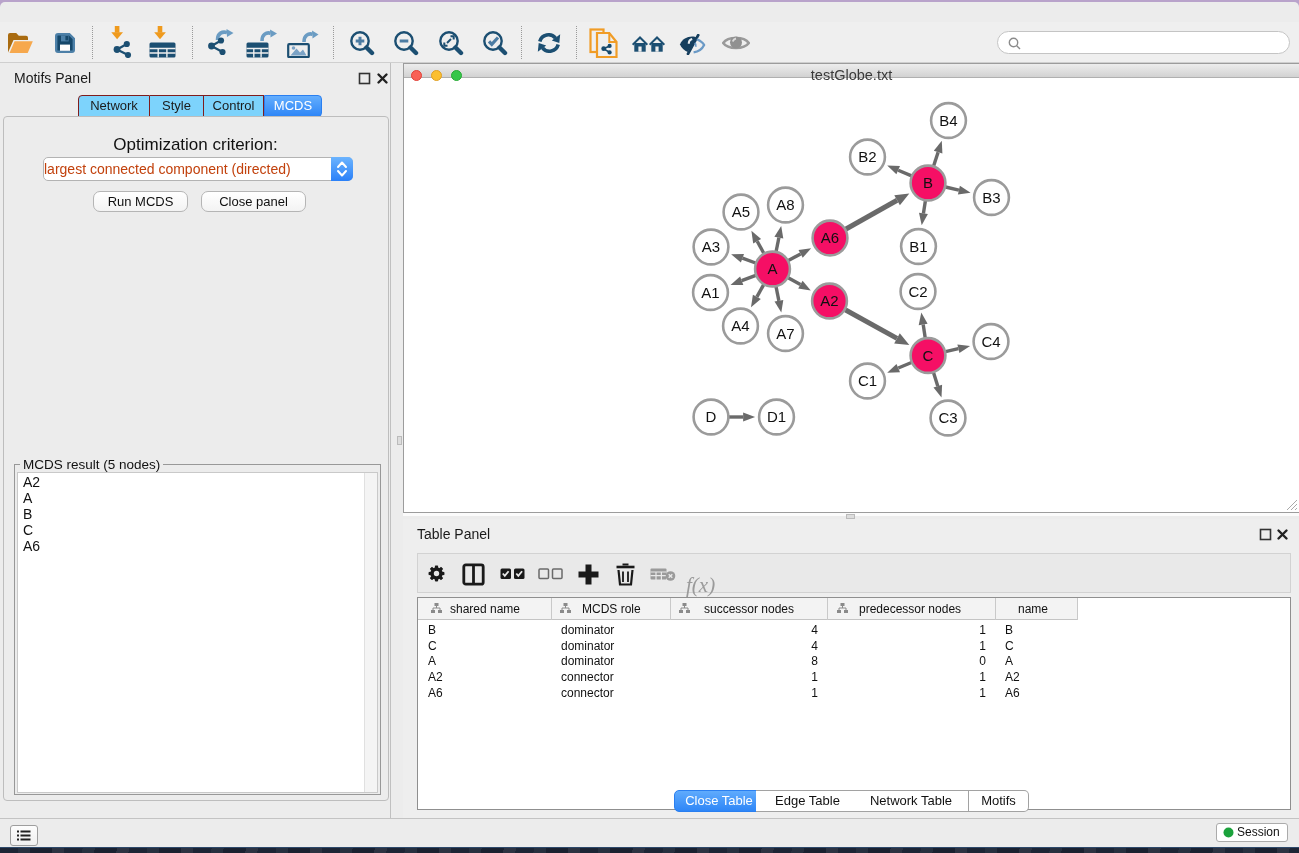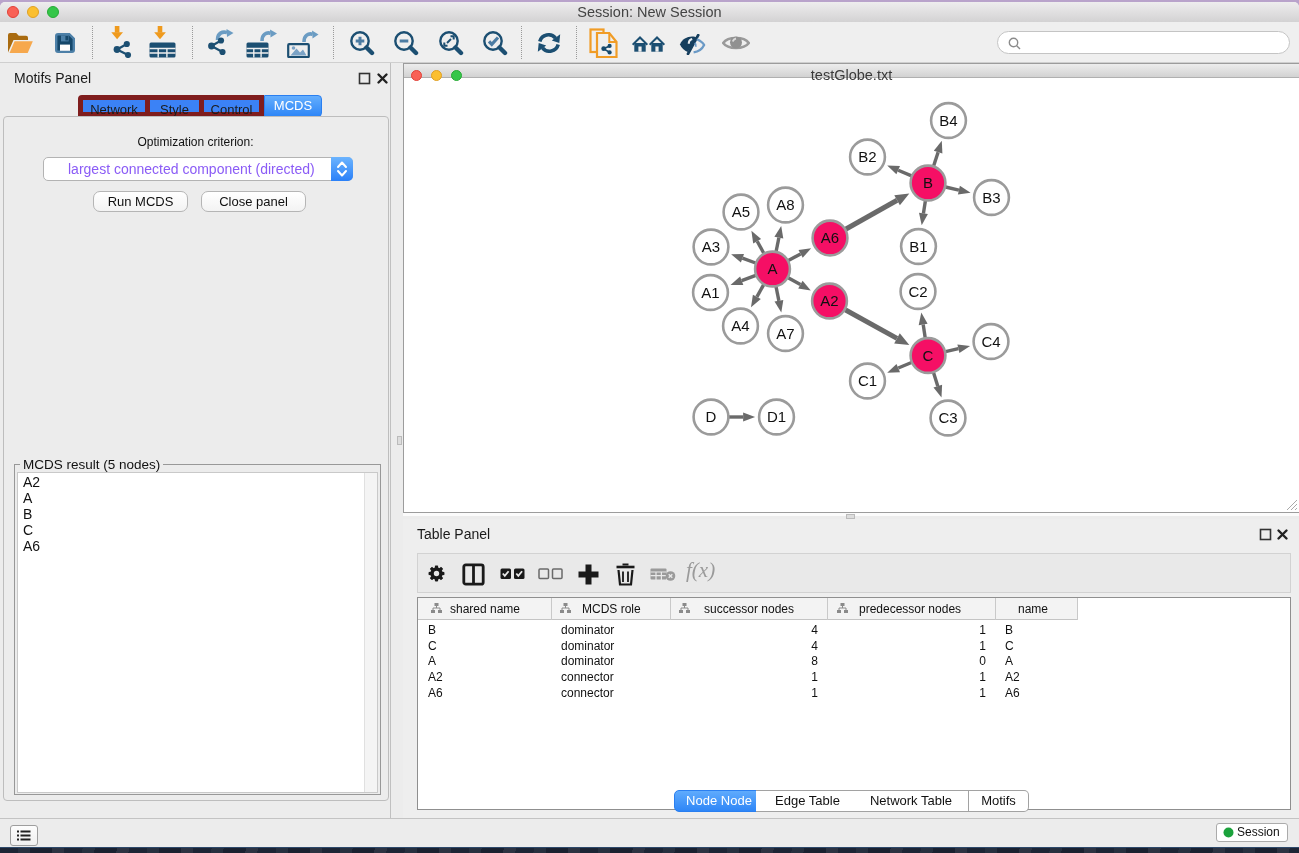--- a/index.html
+++ b/index.html
@@ -7,24 +7,24 @@
 #app{left:0;top:2px;width:1299px;height:845px;background:#ececec;border-radius:5px 5px 0 0;overflow:hidden}
 #titlebar{left:0;top:0;width:1299px;height:21px;background:linear-gradient(#eeedee,#d3d2d3);border-bottom:1px solid #b4b4b4;border-radius:5px 5px 0 0}
 .tl{width:12px;height:12px;border-radius:50%;top:4px}
 #title{width:100%;text-align:center;top:2px;font-size:14.5px;color:#434343}
 #toolbar{left:0;top:20px;width:1299px;height:41px;background:#efefef;border-bottom:1px solid #cfcfcf}
 .sep{top:4px;height:33px;width:1px;border-left:1px dotted #9a9a9a}
 #searchbox{left:997px;top:9px;width:293px;height:23px;background:#fff;border:1px solid #c4c4c4;border-radius:12px}
 
 #cpanel{left:0;top:61px;width:391px;height:755px;background:#ececec;border-right:1px solid #c0c0c0}
 #cpanel .ptitle{left:14px;top:7px;font-size:14px;color:#1a1a1a}
-.tab{top:32px;height:22px;border:5px solid #7f1d1d;background:#3b82f6;font-size:13px;color:#1b1b1b;text-align:center;line-height:20px}
+.tab{top:32px;height:22px;border:1px solid #7f1d1d;background:#7dd3fc;font-size:13px;color:#1b1b1b;text-align:center;line-height:20px}
 #tabpane{left:3px;top:53px;width:386px;height:685px;border:1px solid #bdbdbd;border-radius:4px;background:#ececec}
-#optlabel{left:0;top:72px;width:391px;text-align:center;font-size:12px;color:#111}
-#dropdown{left:43px;top:94px;width:310px;height:24px;background:#fff;border:1px solid #b3b3b3;border-radius:5px;font-size:14px;line-height:22px;padding-left:24px;color:#8b5cf6}
+#optlabel{left:0;top:72px;width:391px;text-align:center;font-size:17px;color:#111}
+#dropdown{left:43px;top:94px;width:310px;height:24px;background:#fff;border:1px solid #b3b3b3;border-radius:5px;font-size:14px;line-height:22px;padding-left:0;color:#c2410c}
 #ddbtn{left:331px;top:94px;width:22px;height:24px;border-radius:0 5px 5px 0;background:linear-gradient(#6cb4fe,#2a80f8)}
 .btn{top:128px;height:21px;background:linear-gradient(#ffffff,#f3f3f3);border:1px solid #b5b5b5;border-radius:7px;font-size:13px;color:#111;text-align:center;line-height:19px}
 #mcdsbox{left:14px;top:401px;width:367px;height:331px;border:1px solid #989898}
 #mcdslegend{left:20px;top:394px;font-size:13.5px;background:#ececec;padding:0 3px;color:#111}
 #mcdslist{left:17px;top:409px;width:361px;height:321px;background:#fff;border:1px solid #c9c9c9;font-size:14px;line-height:16px;padding:1px 0 0 5px;color:#111}
 #mcdsscroll{left:364px;top:410px;width:13px;height:319px;background:#f4f4f4;border-left:1px solid #e0e0e0}
 
 #netwin{left:403px;top:61px;width:896px;height:450px;background:#fff;border:1px solid #9c9c9c;border-right:none}
 #nettitle{left:0;top:0;width:100%;height:14px;background:linear-gradient(#ededed,#d2d2d2);border-bottom:1px solid #b0b0b0}
 #netname{width:100%;text-align:center;top:3px;font-size:14.5px;color:#3a3a3a}
@@ -39,26 +39,20 @@
 .btab{top:271px;height:22px;background:#fff;border:1px solid #a2a2a2;font-size:13px;color:#111;text-align:center;line-height:20px}
 
 #statusbar{left:0;top:816px;width:1299px;height:29px;background:#ececec;border-top:1px solid #c3c3c3}
 #listbtn{left:10px;top:6px;width:28px;height:21px;background:linear-gradient(#fdfdfd,#f0f0f0);border:1px solid #9e9e9e;border-radius:3px}
 #membtn{left:1216px;top:4px;width:72px;height:19px;background:#fff;border:1px solid #ababab;border-radius:3px;font-size:12px;color:#111;line-height:17px}
 #bottomstrip{left:0;top:847px;width:1299px;height:6px;border-top:1px solid #2e4a6c;background:repeating-linear-gradient(97deg,#1d2535 0 18px,#27303f 18px 30px,#1a2130 30px 52px,#2d3342 52px 64px)}
 svg{display:block}
 </style></head>
 <body>
 <div id="app" class="abs">
-  <div id="titlebar" class="abs">
-    <div class="abs tl" style="left:7px;background:#f96156;border:0.5px solid #e14138"></div>
-    <div class="abs tl" style="left:27px;background:#fbbf2f;border:0.5px solid #e0a023"></div>
-    <div class="abs tl" style="left:47px;background:#35c649;border:0.5px solid #27aa35"></div>
-    <div id="title" class="abs">Session: New Session</div>
-  </div>
   <div id="toolbar" class="abs">
     <div class="abs sep" style="left:92px"></div>
     <div class="abs sep" style="left:192px"></div>
     <div class="abs sep" style="left:333px"></div>
     <div class="abs sep" style="left:521px"></div>
     <div class="abs sep" style="left:576px"></div>
     <svg class="abs" style="left:7px;top:9px" width="27" height="24">
 <path d="M1 21.5 V4 a2 2 0 0 1 2 -2 h6.2 l2.6 2.8 H19 a2 2 0 0 1 2 2 V9 H6.5 Z" fill="#a96b10"></path>
 <path d="M2.5 22 L7.6 10.3 H25.8 L20.7 22 Z" fill="#f6a84d"></path>
       </svg>
@@ -354,21 +348,21 @@
 <path d="M8 9.5 V20 M13 9.5 V20" stroke="#1a1a1a" stroke-width="1.8"></path>
         </svg>
 <svg class="abs" style="left:232px;top:13px" width="26" height="14">
 <rect x="0.5" y="1.5" width="16" height="11" rx="1" fill="#9a9a9a"></rect>
 <g stroke="#e9e9e9" stroke-width="1.2">
             <path d="M0.5 5 h16 M0.5 8.6 h16 M6 5 v8 M11.4 5 v8"></path>
           </g>
 <circle cx="20.5" cy="9" r="4.8" fill="#9a9a9a"></circle>
           <path d="M18.7 7.2 l3.6 3.6 M22.3 7.2 l-3.6 3.6" stroke="#e9e9e9" stroke-width="1.4"></path>
         </svg>
-<div class="abs" style="left:268px;top:4px;font-family:'Liberation Serif',serif;font-style:italic;font-size:21px;color:#9a9a9a">f(x)</div>
+<div class="abs" style="left:268px;top:19px;font-family:'Liberation Serif',serif;font-style:italic;font-size:21px;color:#9a9a9a">f(x)</div>
       </div>
     <div id="tbl" class="abs">
       <div class="hdr abs" style="left:0;width:659px"></div>
       <span class="abs" style="left:13px;top:5px">
           <svg width="11" height="10" style="vertical-align:-1px">
             <g fill="#8a8a8a">
               <rect x="3.5" y="0" width="4" height="3"></rect>
               <rect x="0" y="7" width="4" height="3"></rect>
               <rect x="7" y="7" width="4" height="3"></rect>
               <path d="M5.5 3v2M2 7V5h7v2" stroke="#8a8a8a" fill="none" stroke-width="1"></path>
@@ -434,21 +428,21 @@
 <div class="cell abs" style="left:143px;top:71.10000000000001px">connector</div>
 <div class="cell abs" style="left:252px;top:71.10000000000001px;width:148px;text-align:right">1</div>
 <div class="cell abs" style="left:409px;top:71.10000000000001px;width:159px;text-align:right">1</div>
 <div class="cell abs" style="left:587px;top:71.10000000000001px">A2</div>
 <div class="cell abs" style="left:10px;top:86.80000000000001px">A6</div>
 <div class="cell abs" style="left:143px;top:86.80000000000001px">connector</div>
 <div class="cell abs" style="left:252px;top:86.80000000000001px;width:148px;text-align:right">1</div>
 <div class="cell abs" style="left:409px;top:86.80000000000001px;width:159px;text-align:right">1</div>
 <div class="cell abs" style="left:587px;top:86.80000000000001px">A6</div>
     </div>
-    <div class="btab abs" style="left:271px;width:90px;border-radius:5px 0 0 5px;background:linear-gradient(#5fabfd,#2e86f7);border-color:#2a7ff0;color:#fff">Node Node</div>
+    <div class="btab abs" style="left:271px;width:90px;border-radius:5px 0 0 5px;background:linear-gradient(#5fabfd,#2e86f7);border-color:#2a7ff0;color:#fff">Close Table</div>
     <div class="btab abs" style="left:353px;width:104px;border-left:none">Edge Table</div>
     <div class="btab abs" style="left:451px;width:115px;border-left:none">Network Table</div>
     <div class="btab abs" style="left:566px;width:60px;border-left:none;border-radius:0 5px 5px 0">Motifs</div>
   </div>
   <div id="statusbar" class="abs">
     <div id="listbtn" class="abs">
         <svg width="26" height="19" style="position:absolute;left:0;top:0">
           <g fill="#222">
             <rect x="6" y="4.5" width="2" height="2"></rect>
             <rect x="9.5" y="4.5" width="10" height="2"></rect>

